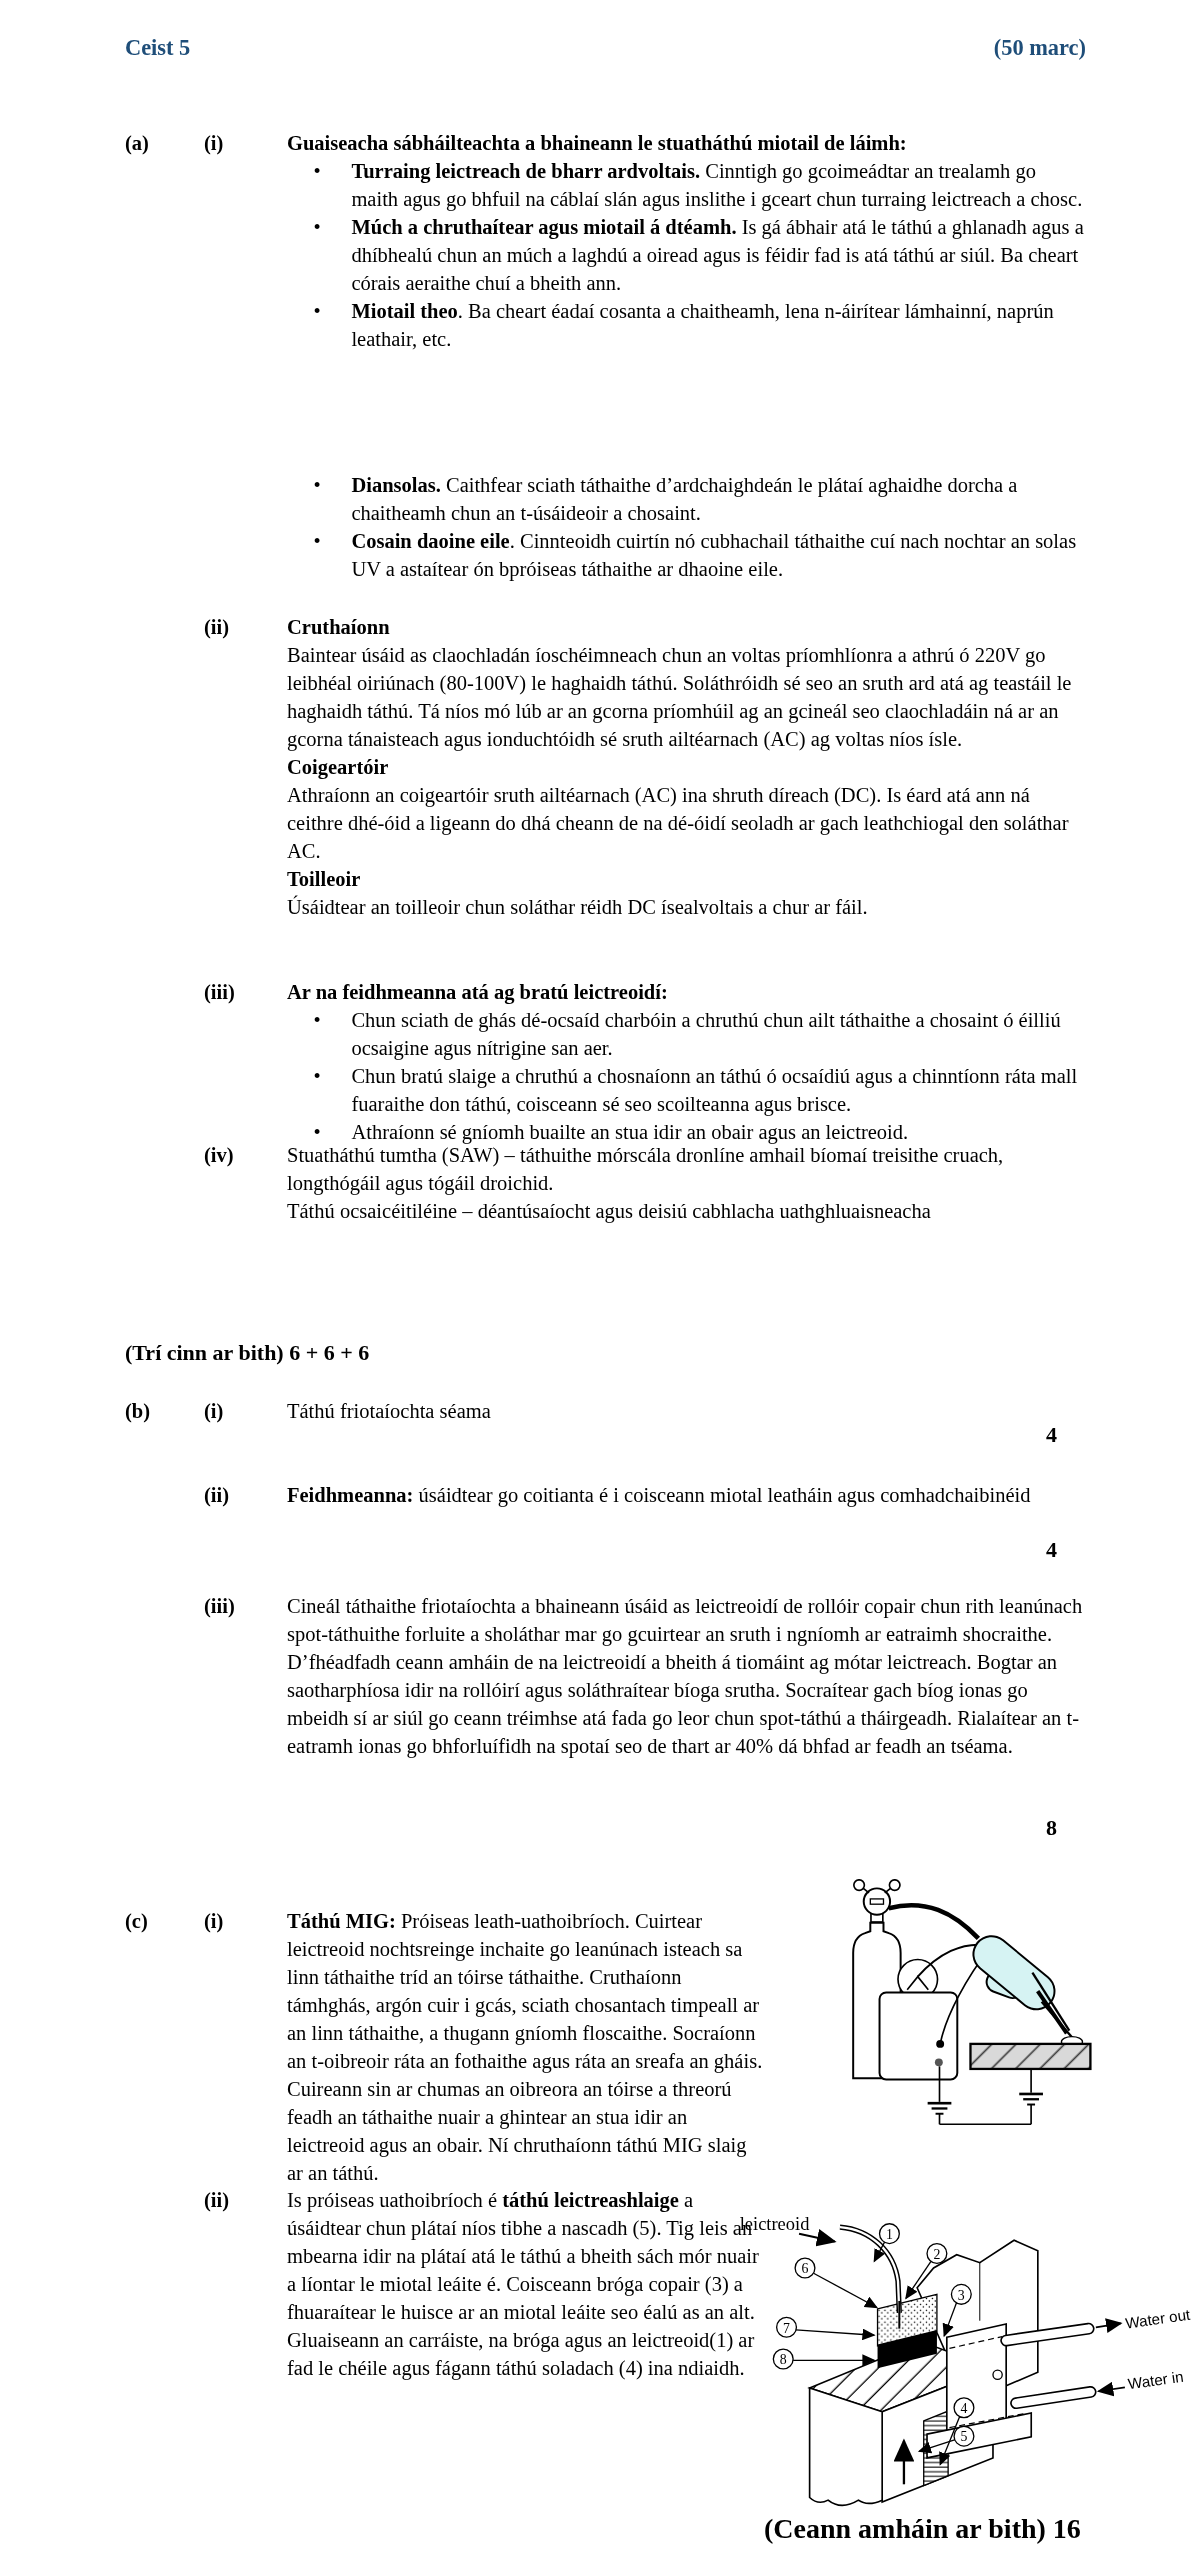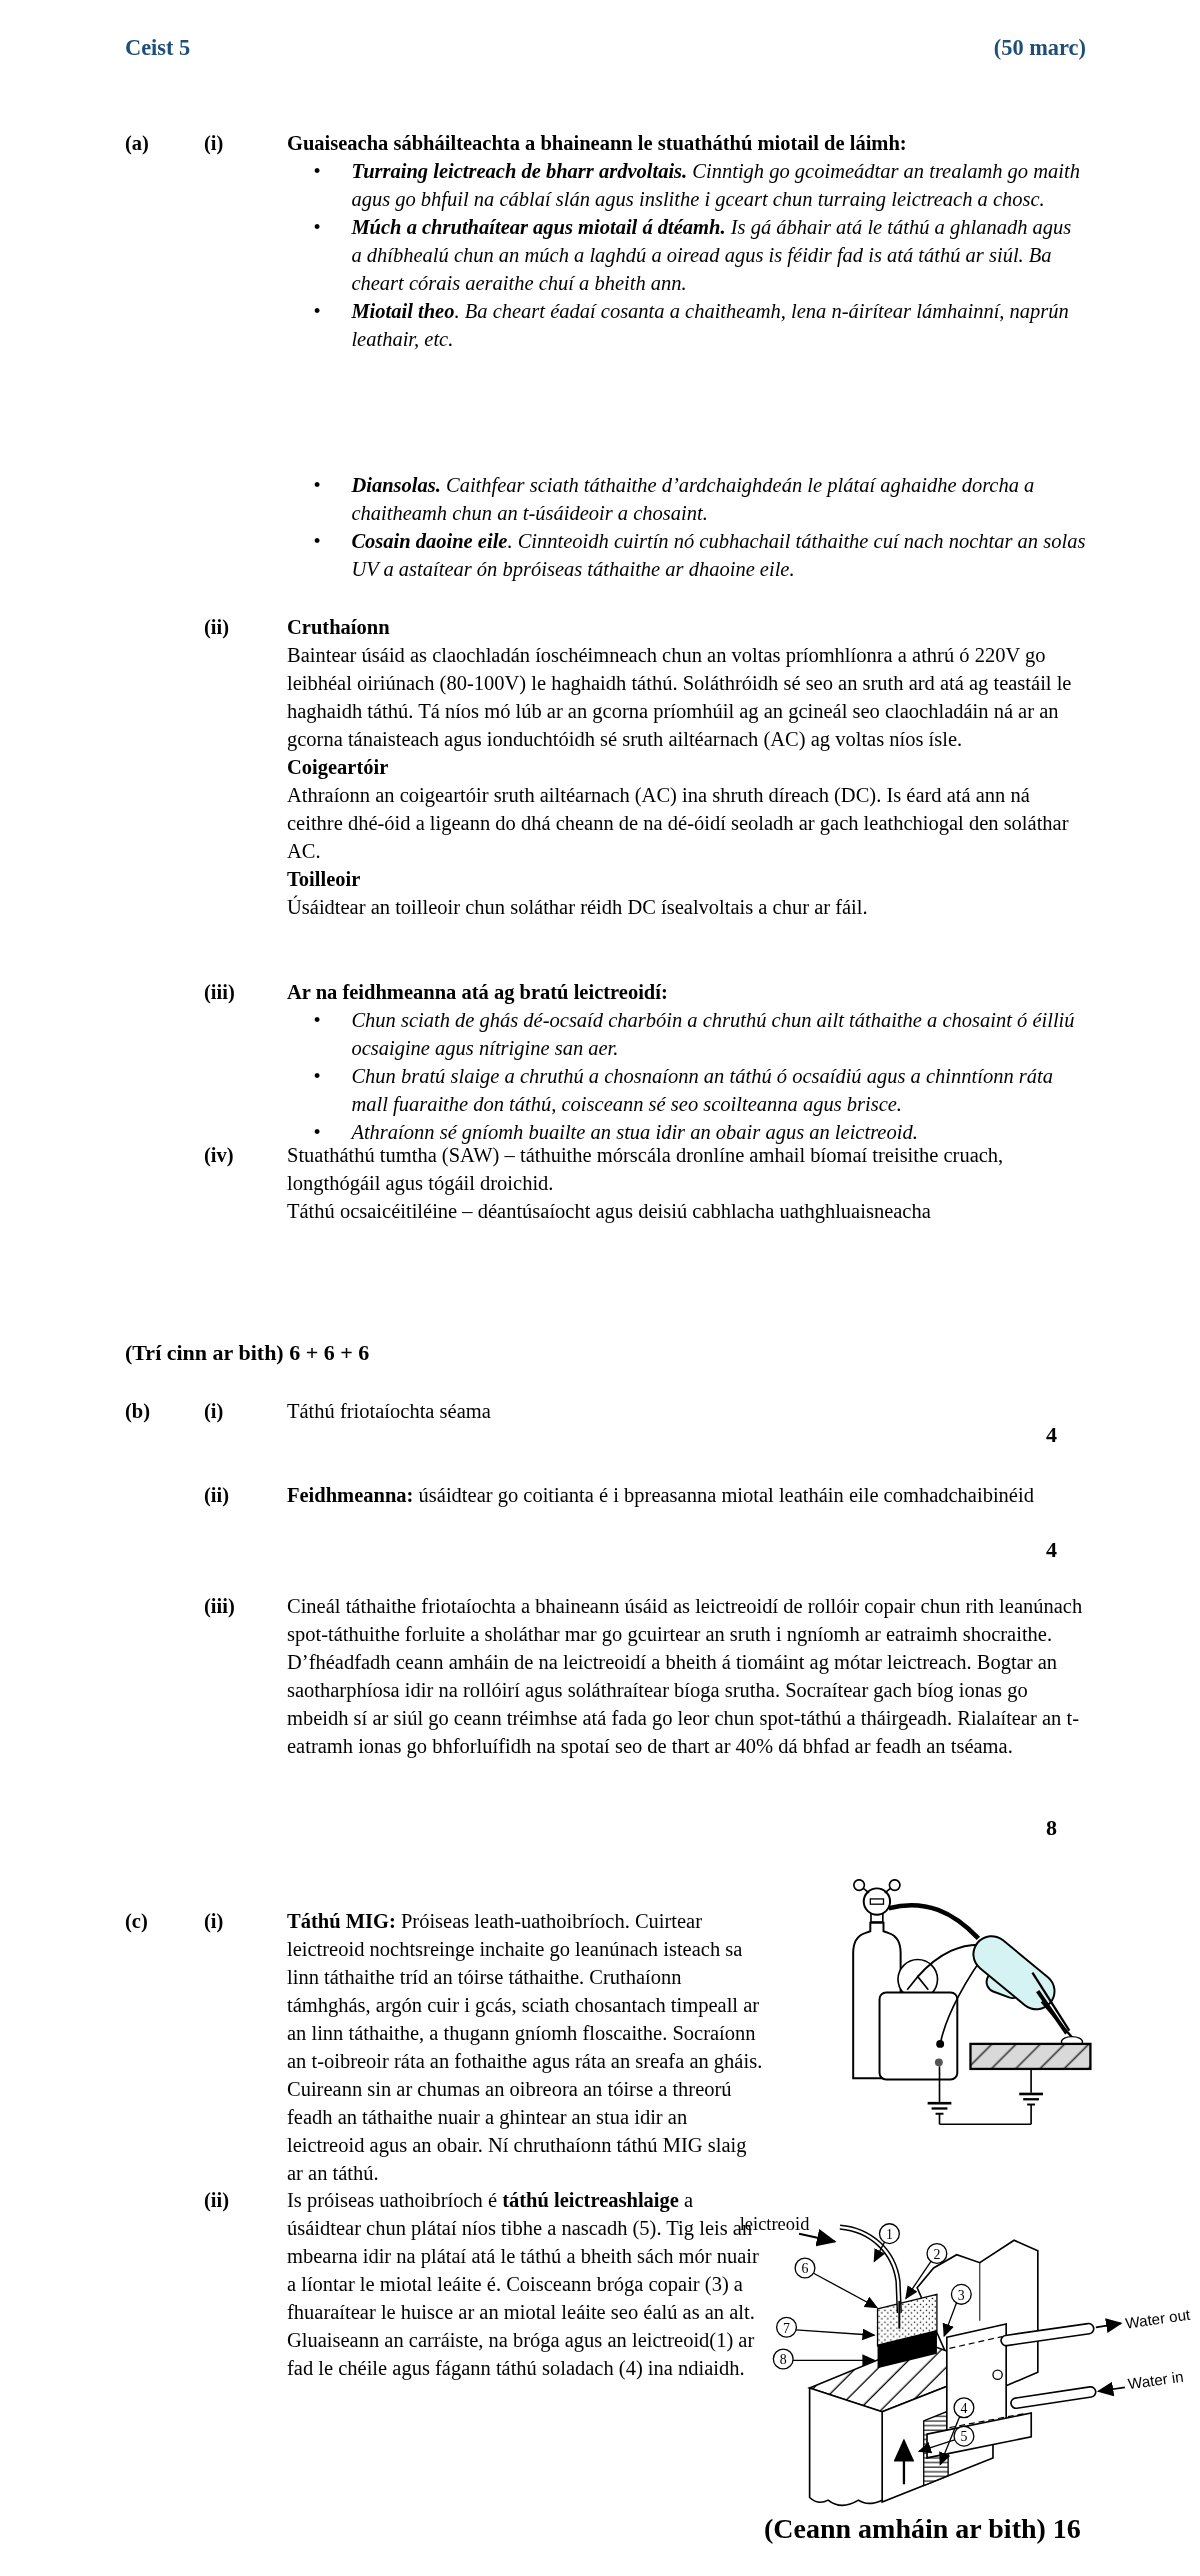--- a/index.html
+++ b/index.html
@@ -14,21 +14,21 @@
     color:#000;
     overflow:hidden;
   }
   .row{position:absolute; left:125px; width:961px; display:flex; align-items:flex-start;}
   .l1{width:79px; flex:none; font-weight:bold;}
   .l2{width:83px; flex:none; font-weight:bold;}
   .content{flex:1;}
   .b{font-weight:bold;}
   .bullet{display:flex; padding-left:26.4px;}
   .bmark{width:38px; flex:none;}
-  .btxt{flex:1;font-style:italic;}
+  .btxt{flex:1;}
   .heading-blue{
     position:absolute; left:125px; top:34px; width:961px;
     display:flex; justify-content:space-between;
     font-weight:bold; font-size:22.4px; color:#1F4E79;gap:28px;
   }
   .marks-line{position:absolute; left:125px; width:961px; font-weight:bold; font-size:22px;}
   .mark-num{position:absolute; left:125px; width:932px; text-align:right; font-weight:bold; font-size:22px;}
   .final-mark{position:absolute; left:764px; top:2515px; font-weight:bold; font-size:28px;}
   .diagram{position:absolute;}
   svg text{font-family:"Liberation Sans", sans-serif;}
@@ -122,21 +122,21 @@
   <div class="row" style="top:1397px;">
     <div class="l1">(b)</div>
     <div class="l2">(i)</div>
     <div class="content">Táthú friotaíochta séama</div>
   </div>
   <div class="mark-num" style="top:1421px;">4</div>
 
   <div class="row" style="top:1481px;">
     <div class="l1"></div>
     <div class="l2">(ii)</div>
-    <div class="content"><span class="b">Feidhmeanna:</span><span> úsáidtear go coitianta é i bpreasanna miotal leatháin eile comhadchaibinéid</span></div>
+    <div class="content"><span class="b">Feidhmeanna:</span><span> úsáidtear go coitianta é i coisceann miotal leatháin agus comhadchaibinéid</span></div>
   </div>
   <div class="mark-num" style="top:1536px;">4</div>
 
   <div class="row" style="top:1592px;">
     <div class="l1"></div>
     <div class="l2">(iii)</div>
     <div class="content">Cineál táthaithe friotaíochta a bhaineann úsáid as leictreoidí de rollóir copair chun rith leanúnach spot-táthuithe forluite a sholáthar mar go gcuirtear an sruth i ngníomh ar eatraimh shocraithe. D’fhéadfadh ceann amháin de na leictreoidí a bheith á tiomáint ag mótar leictreach. Bogtar an saotharphíosa idir na rollóirí agus soláthraítear bíoga srutha. Socraítear gach bíog ionas go mbeidh sí ar siúl go ceann tréimhse atá fada go leor chun spot-táthú a tháirgeadh. Rialaítear an t-eatramh ionas go bhforluífidh na spotaí seo de thart ar 40% dá bhfad ar feadh an tséama.</div>
   </div>
   <div class="mark-num" style="top:1814px;">8</div>
 

